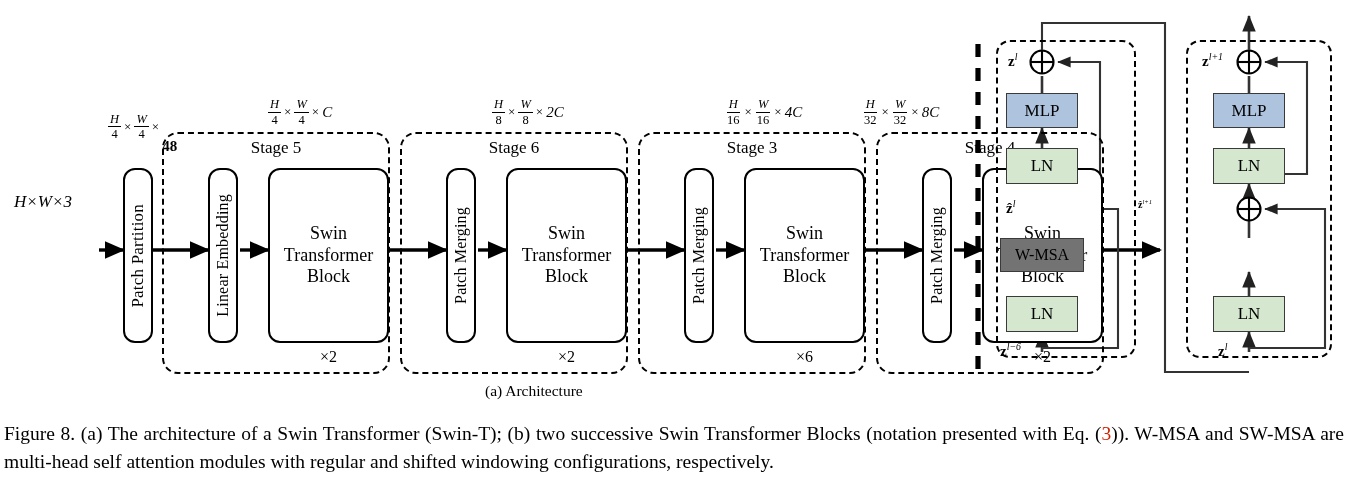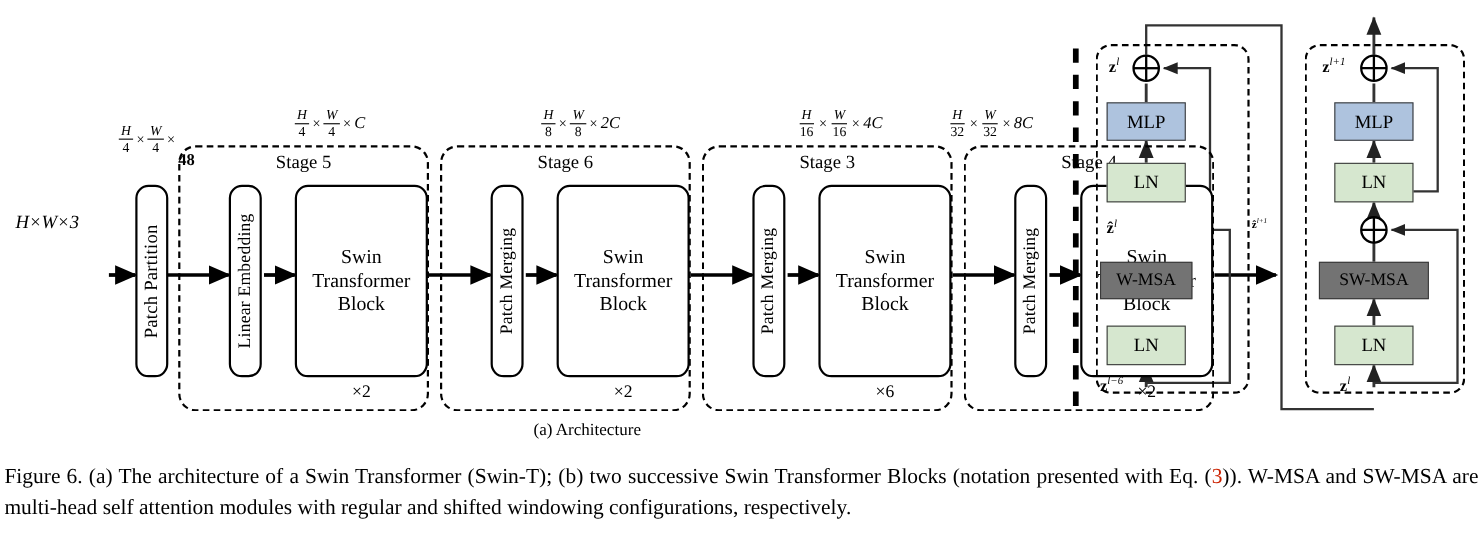--- a/index.html
+++ b/index.html
@@ -288,34 +288,33 @@
   <div class="lbl" style="left:1006px;top:198px;font-size:15px;">
     <span class="bm">ẑ</span><sup>l</sup>
   </div>
   <div class="lbl" style="left:1008px;top:51px;font-size:15px;">
     <span class="bm">z</span><sup>l</sup>
   </div>
 
   <div class="abs tb-dashed" style="left:1186px;top:40px;width:146px;height:318px;"></div>
 
   <div class="abs blk ln" style="left:1213px;top:296px;width:72px;height:36px;">LN</div>
-  <div class="abs blk msa" style="left:1199px;top:238px;width:100px;height:34px;font-size:16px;">SW-MSA</div>
   <div class="abs blk ln" style="left:1213px;top:148px;width:72px;height:36px;">LN</div>
   <div class="abs blk mlp" style="left:1213px;top:93px;width:72px;height:35px;">MLP</div>
 
   <div class="lbl" style="left:1218px;top:341px;font-size:15px;">
     <span class="bm">z</span><sup>l</sup>
   </div>
   <div class="lbl" style="left:1138px;top:198px;font-size:10px;">
     <span class="bm">ẑ</span><sup>l+1</sup>
   </div>
   <div class="lbl" style="left:1202px;top:51px;font-size:15px;">
     <span class="bm">z</span><sup>l+1</sup>
   </div>
 
   <div class="panel-cap" style="left:485px;top:382px;">(a) Architecture</div>
 
   <div class="caption">
-    <span>Figure 6.</span>
+    <span>Figure 8.</span>
     <span>(a) The architecture of a Swin Transformer (Swin-T); (b) two successive Swin Transformer Blocks (notation presented with Eq. (</span><span class="ref">3</span><span>)). W-MSA and SW-MSA are multi-head self attention modules with regular and shifted windowing configurations, respectively.</span>
   </div>
 
 </div>
 
 </body></html>

